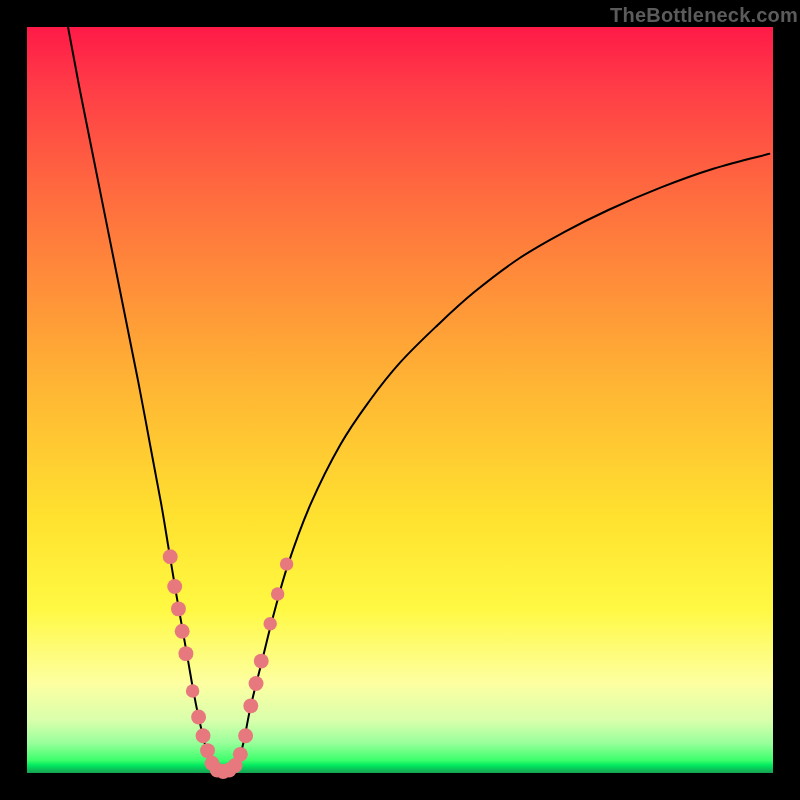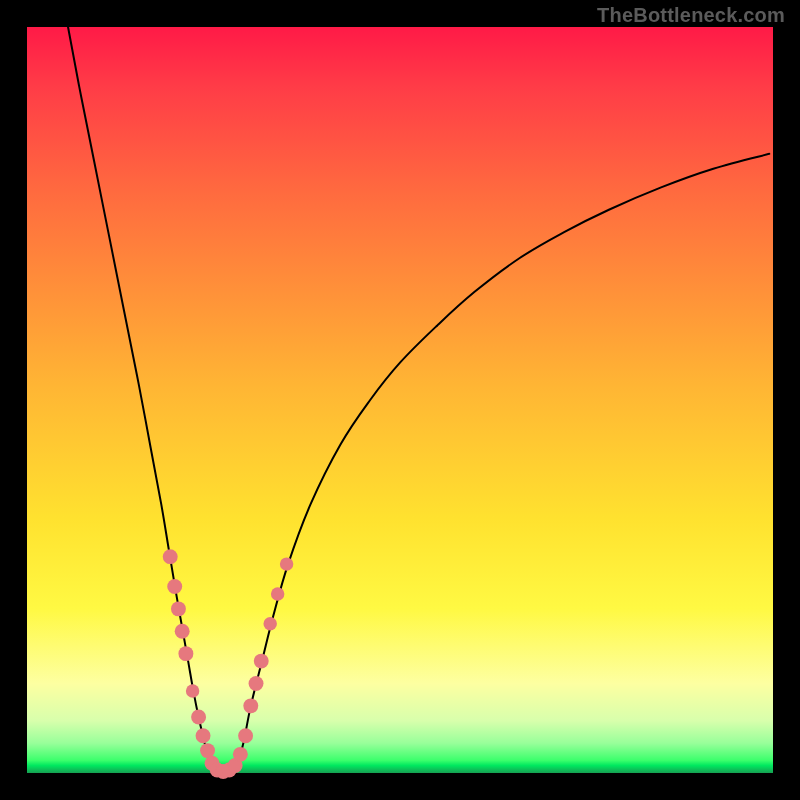--- a/index.html
+++ b/index.html
@@ -29,21 +29,21 @@
       #d8ffac 93%,
       #98ff9a 96%,
       #3cff6c 98.3%,
       #00e85f 99%,
       #179f52 100%
     );
   }
   .watermark {
     position: absolute;
     top: 4px;
-    right: 15px;
+    right: 2px;
     color: #5b5b5b;
     font-size: 20px;
     font-weight: 600;
     letter-spacing: 0.2px;
     user-select: none;
   }
   svg.plot {
     position: absolute;
     left: 0;
     top: 0;

